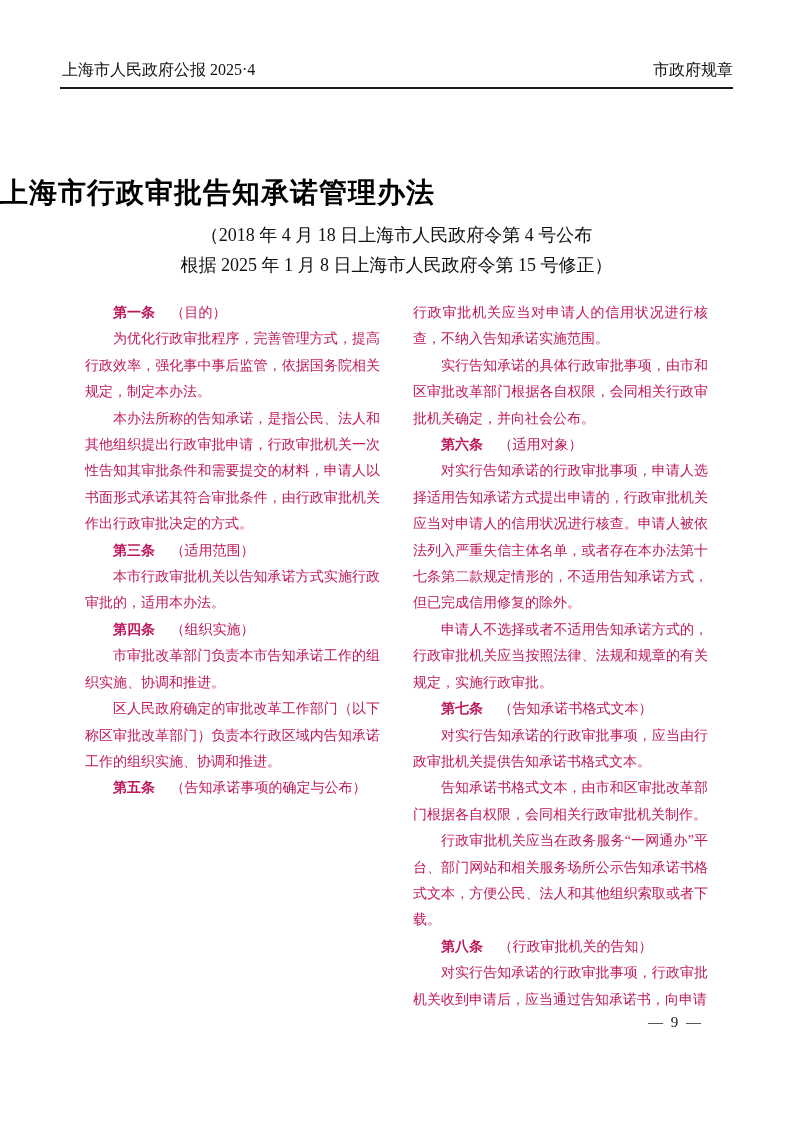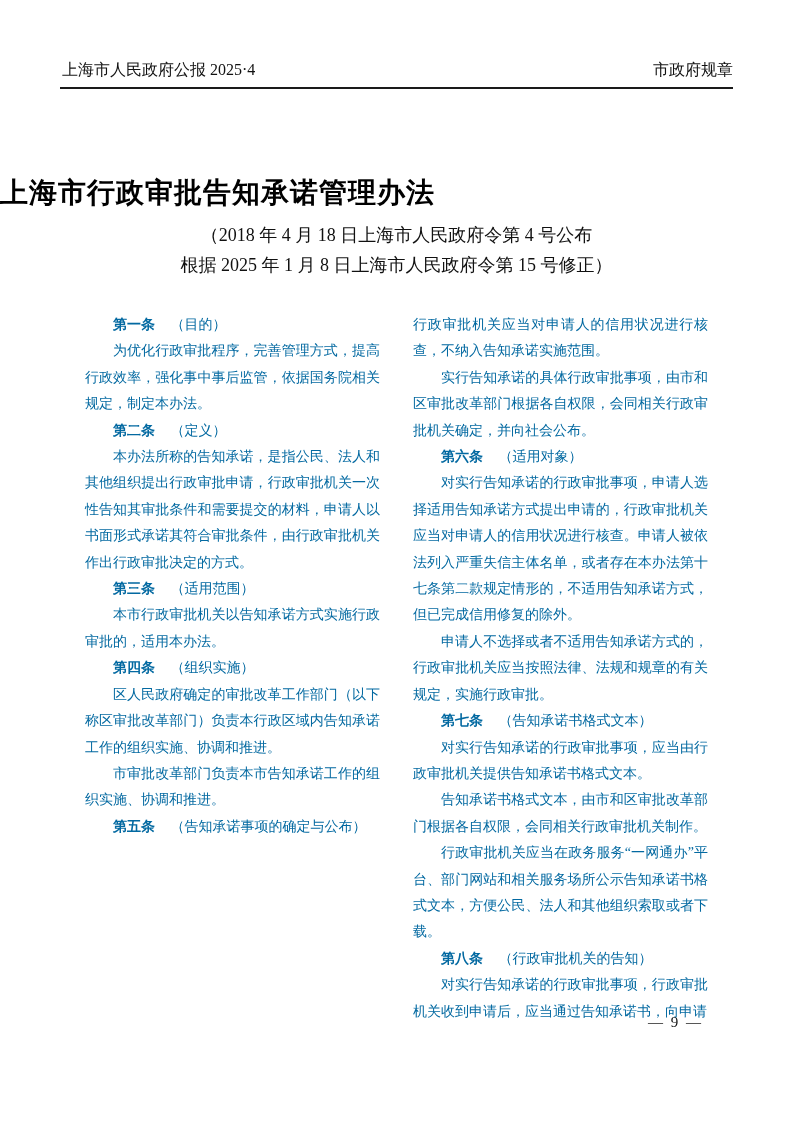--- a/index.html
+++ b/index.html
@@ -30,21 +30,21 @@
     text-align:center; font-size:18px; color:#111;
   }
   .sub1 { top:223px; }
   .sub2 { top:253px; }
   .body-cols {
     position:absolute; top:300px; left:85px; width:623px;
     display:flex; gap:33px;
   }
   .col {
     width:295px; font-size:14px; line-height:26.4px;
-    text-align:justify; color:#0369a1;margin-top:12px;
+    text-align:justify; color:#be185d;
   }
   .para { text-indent:2em; }
   .para.no-indent { text-indent:0; }
   .article-head { text-indent:2em; }
   .art-label { font-weight:bold; }
   .art-title { font-weight:normal; padding-left:1.1em; }
   .page-num {
     position:absolute; top:1014px; right:90px;
     font-size:15px; letter-spacing:2px; color:#141414;
   }
@@ -59,27 +59,26 @@
 <div class="rule"></div>
 
 <h1 class="doc-title">上海市行政审批告知承诺管理办法</h1>
 <div class="subtitle sub1">（2018 年 4 月 18 日上海市人民政府令第 4 号公布</div>
 <div class="subtitle sub2">根据 2025 年 1 月 8 日上海市人民政府令第 15 号修正）</div>
 
 <div class="body-cols">
   <div class="col" id="col-left">
       <div class="article-head"><span class="art-label">第一条</span><span class="art-title">（目的）</span></div>
       <div class="para">为优化行政审批程序，完善管理方式，提高行政效率，强化事中事后监管，依据国务院相关规定，制定本办法。</div>
-      <div class="article-head"><span class="art-label">第二条</span><span class="art-title">（定义）</span></div>
       <div class="para">本办法所称的告知承诺，是指公民、法人和其他组织提出行政审批申请，行政审批机关一次性告知其审批条件和需要提交的材料，申请人以书面形式承诺其符合审批条件，由行政审批机关作出行政审批决定的方式。</div>
       <div class="article-head"><span class="art-label">第三条</span><span class="art-title">（适用范围）</span></div>
       <div class="para">本市行政审批机关以告知承诺方式实施行政审批的，适用本办法。</div>
       <div class="article-head"><span class="art-label">第四条</span><span class="art-title">（组织实施）</span></div>
+      <div class="para">市审批改革部门负责本市告知承诺工作的组织实施、协调和推进。</div>
       <div class="para">区人民政府确定的审批改革工作部门（以下称区审批改革部门）负责本行政区域内告知承诺工作的组织实施、协调和推进。</div>
-      <div class="para">市审批改革部门负责本市告知承诺工作的组织实施、协调和推进。</div>
       <div class="article-head"><span class="art-label">第五条</span><span class="art-title">（告知承诺事项的确定与公布）</span></div>
     </div>
   <div class="col" id="col-right">
       <div class="para no-indent">行政审批机关应当对申请人的信用状况进行核查，不纳入告知承诺实施范围。</div>
       <div class="para">实行告知承诺的具体行政审批事项，由市和区审批改革部门根据各自权限，会同相关行政审批机关确定，并向社会公布。</div>
       <div class="article-head"><span class="art-label">第六条</span><span class="art-title">（适用对象）</span></div>
       <div class="para">对实行告知承诺的行政审批事项，申请人选择适用告知承诺方式提出申请的，行政审批机关应当对申请人的信用状况进行核查。申请人被依法列入严重失信主体名单，或者存在本办法第十七条第二款规定情形的，不适用告知承诺方式，但已完成信用修复的除外。</div>
       <div class="para">申请人不选择或者不适用告知承诺方式的，行政审批机关应当按照法律、法规和规章的有关规定，实施行政审批。</div>
       <div class="article-head"><span class="art-label">第七条</span><span class="art-title">（告知承诺书格式文本）</span></div>
       <div class="para">对实行告知承诺的行政审批事项，应当由行政审批机关提供告知承诺书格式文本。</div>

